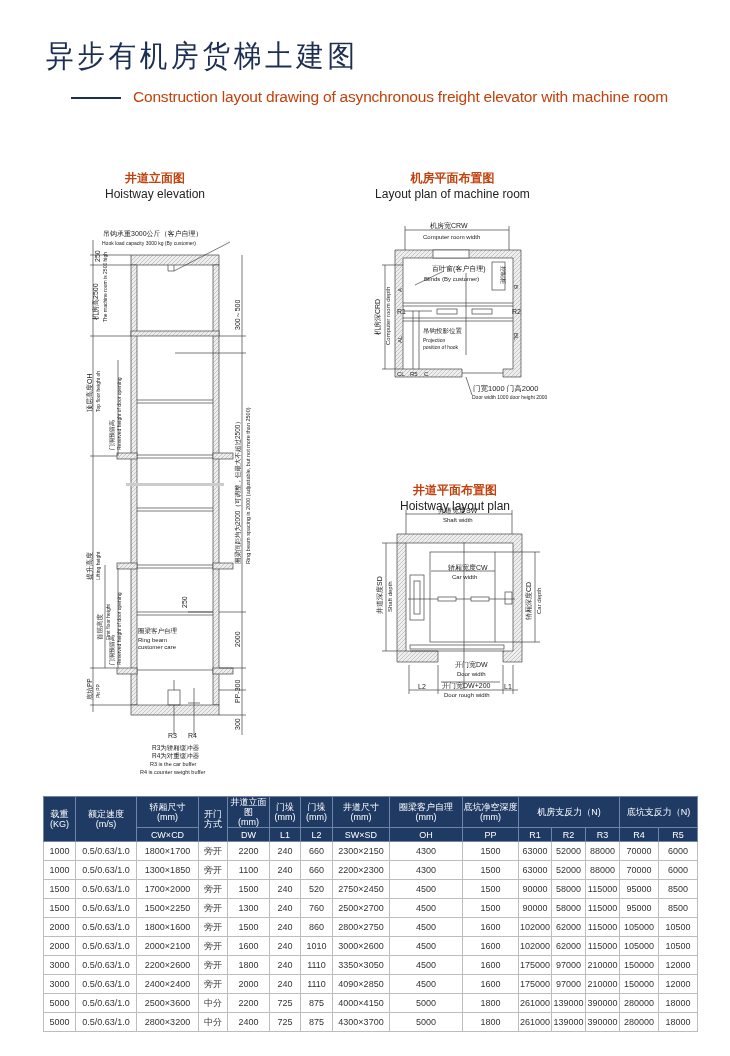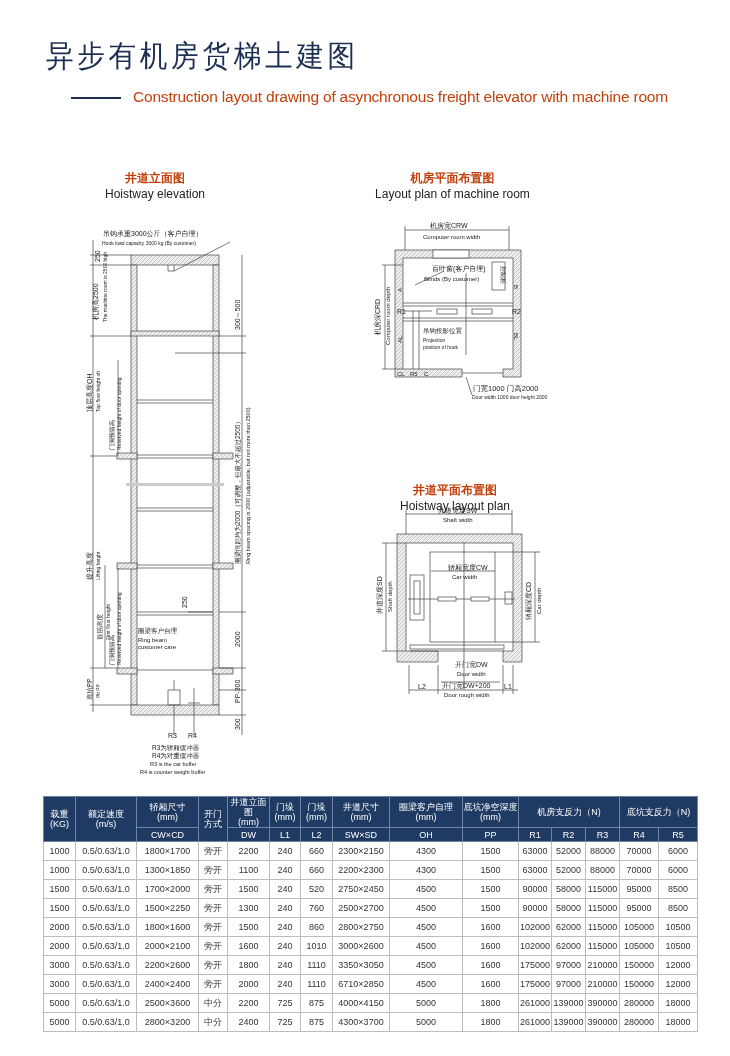--- a/index.html
+++ b/index.html
@@ -408,21 +408,21 @@
         <td>12000</td>
       </tr>
       <tr>
         <td>3000</td>
         <td>0.5/0.63/1.0</td>
         <td>2400×2400</td>
         <td>旁开</td>
         <td>2000</td>
         <td>240</td>
         <td>1110</td>
-        <td>6710×2850</td>
+        <td>4090×2850</td>
         <td>4500</td>
         <td>1600</td>
         <td>175000</td>
         <td>97000</td>
         <td>210000</td>
         <td>150000</td>
         <td>12000</td>
       </tr>
       <tr>
         <td>5000</td>

